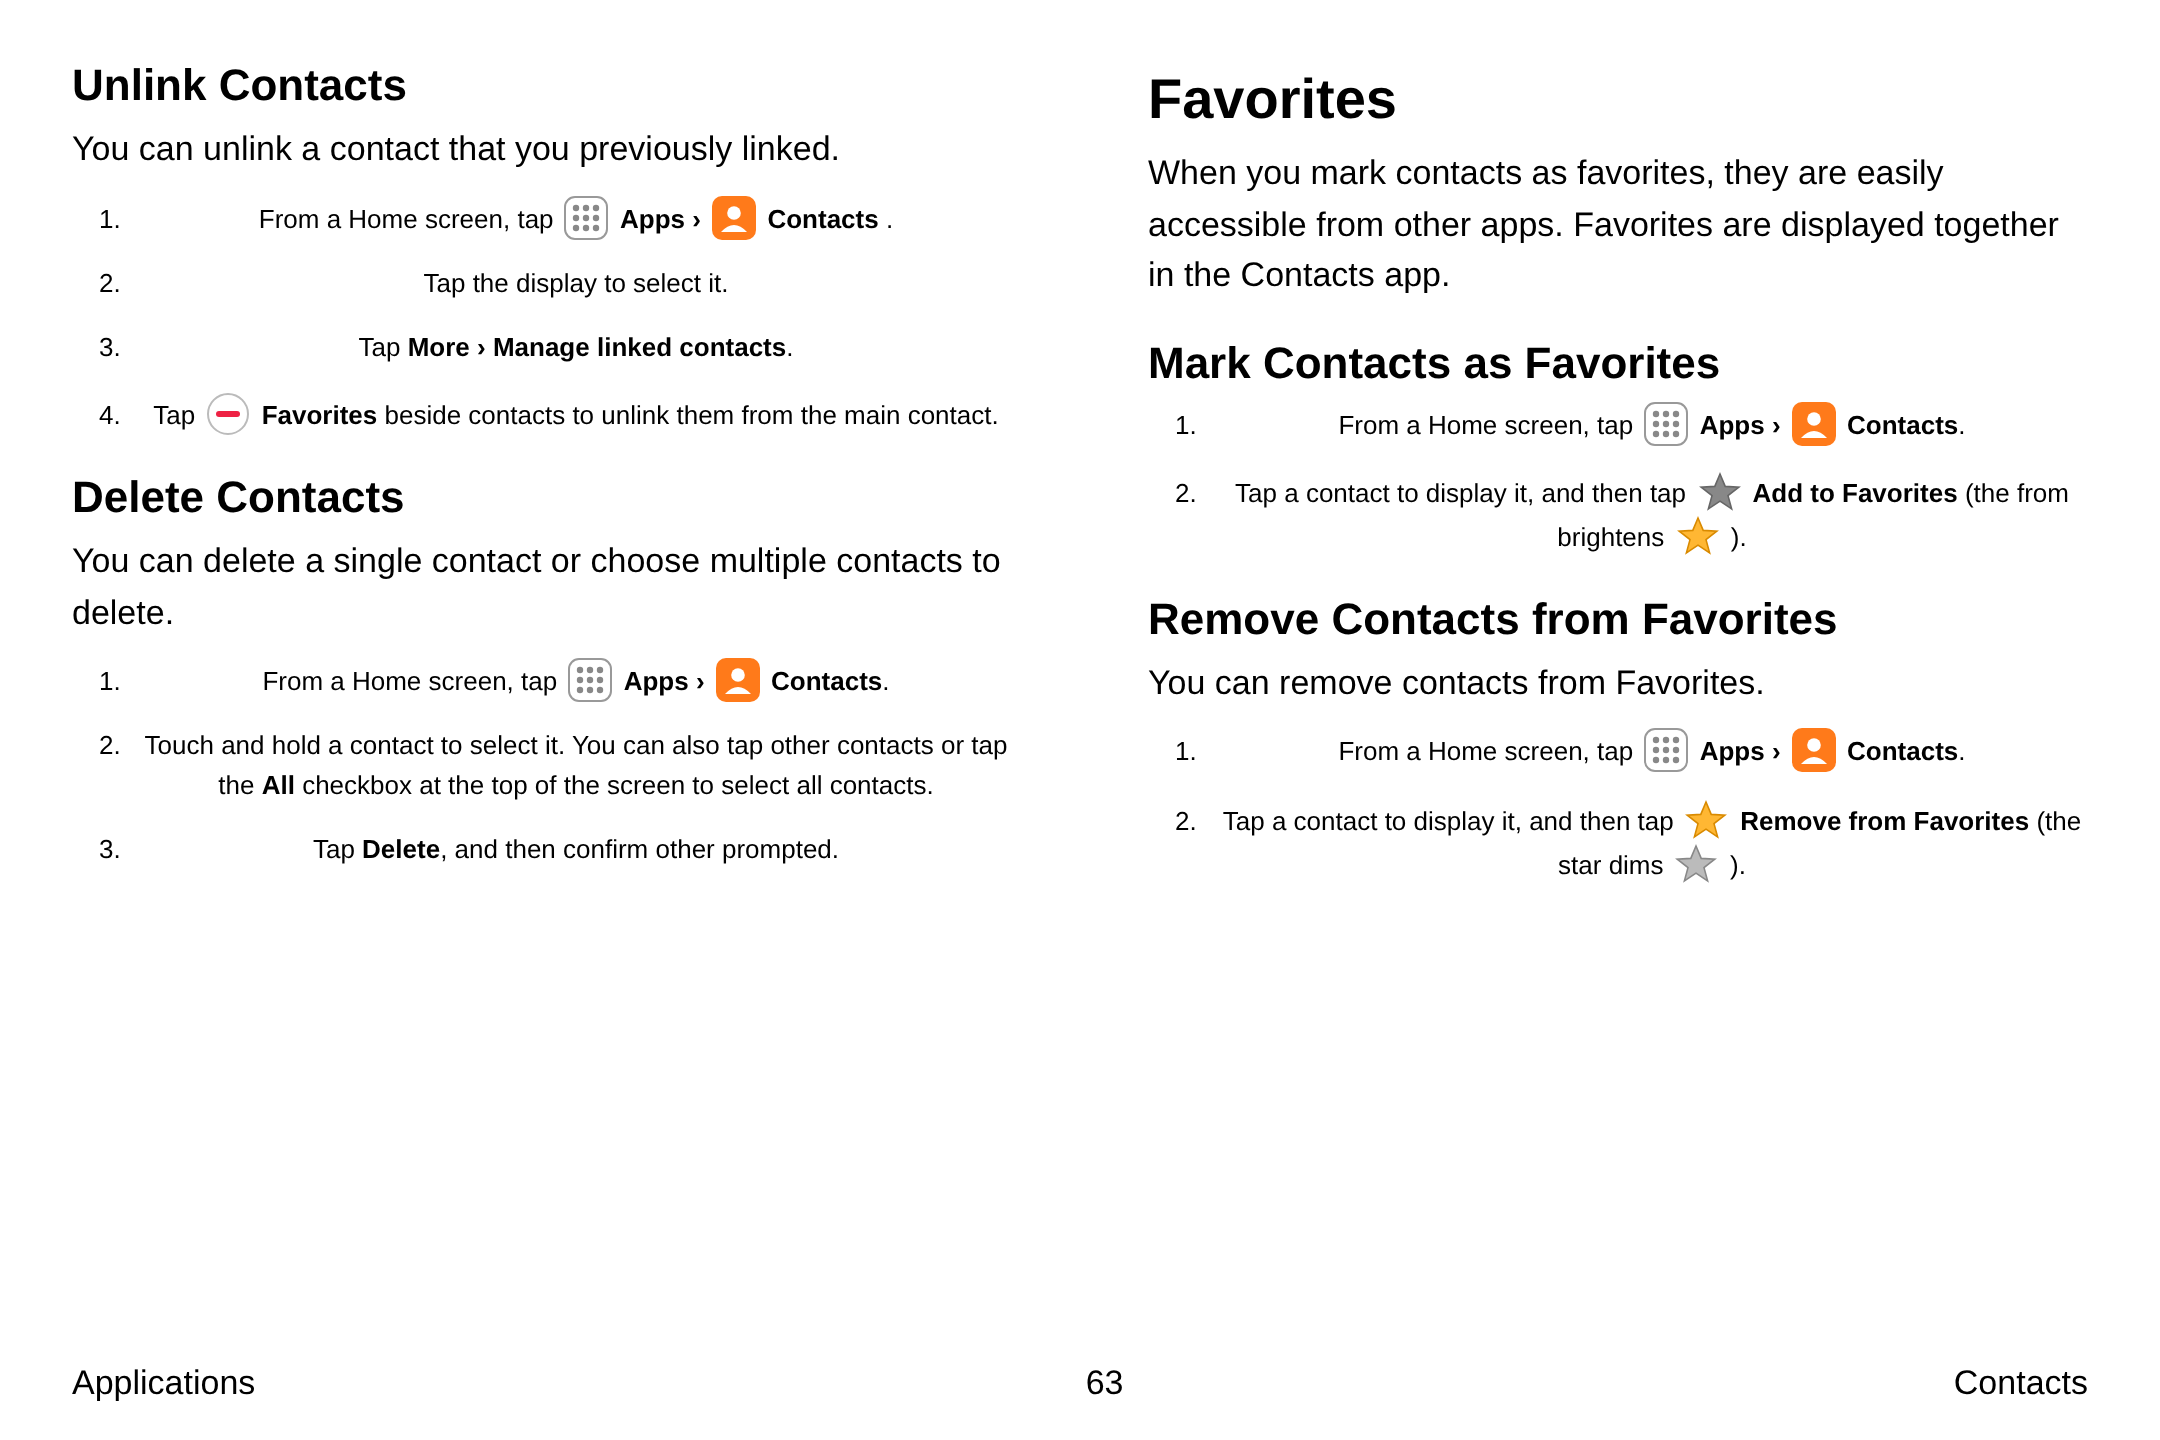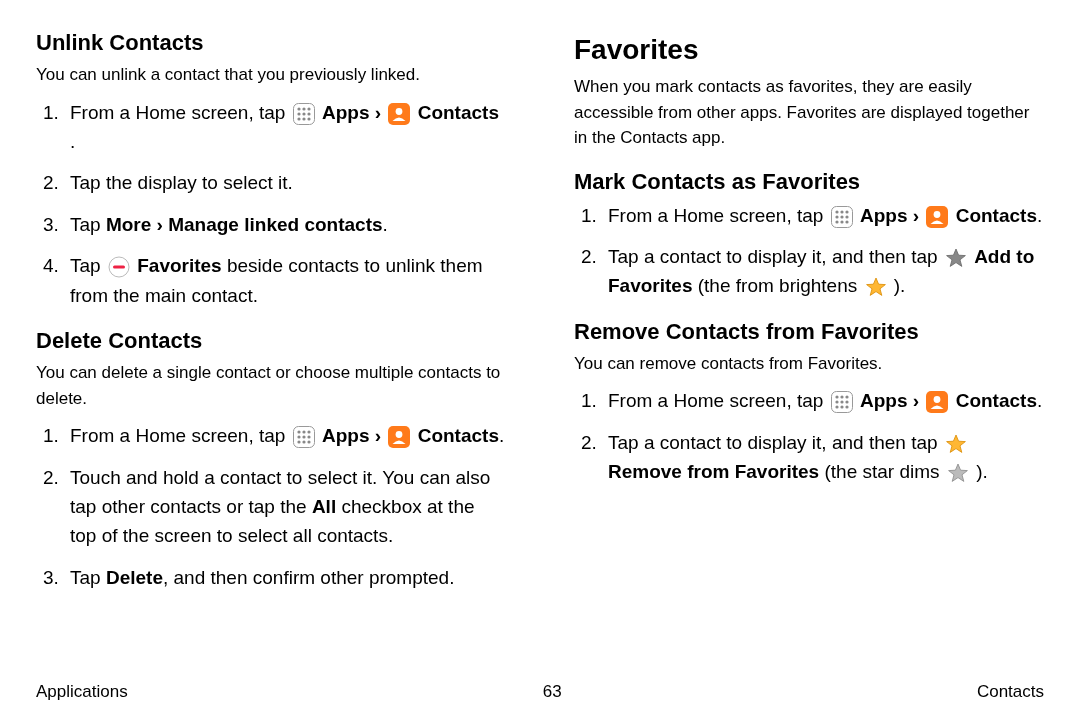--- a/index.html
+++ b/index.html
@@ -35,24 +35,25 @@
     font-size: 17px;
     line-height: 1.5;
     margin: 4px 0 10px 0;
   }
   ol.steps {
     list-style: decimal;
     padding-left: 28px;
     margin: 4px 0 14px 0;
   }
   ol.steps > li {
-    font-size: 19px;
+    font-size: 13px;
     line-height: 1.55;
     padding-left: 6px;
     margin: 6px 0 12px 0;
+    text-align: center;
   }
   .b { font-weight: 700; }
   .inline-icon {
     display: inline-flex;
     vertical-align: -6px;
     margin: 0 2px;
   }
   .footer {
     position: absolute;
     bottom: 18px;

